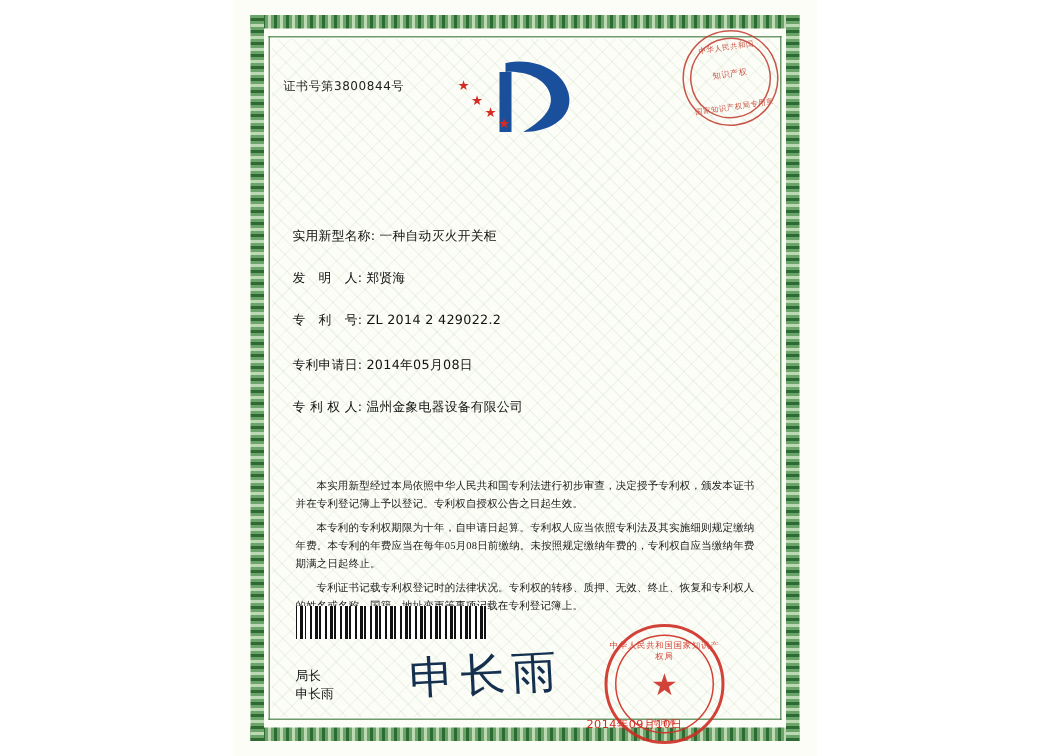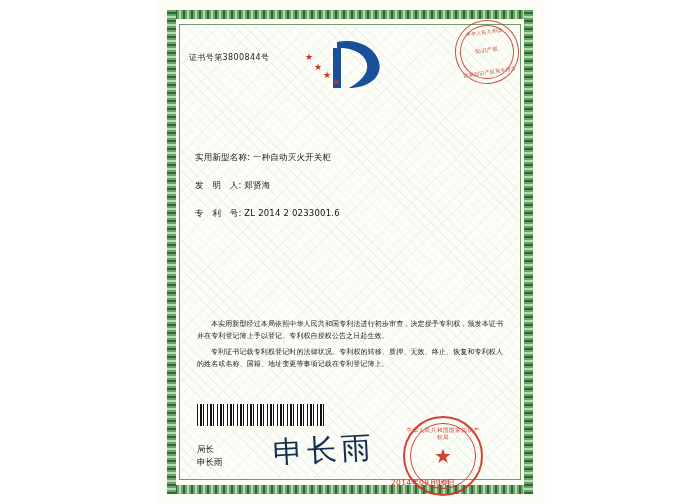--- a/index.html
+++ b/index.html
@@ -178,21 +178,21 @@
       repeating-linear-gradient(90deg,
         #111 0 1px, #fff 1px 3px,
         #111 3px 5px, #fff 5px 6px,
         #111 6px 7px, #fff 7px 10px);
   }
 
   
   #director-label {
     position: absolute;
     left: 42px; top: 444px;
-    font-family: Liberation Mono, monospace;
+    font-family: Liberation Sans, sans-serif;
     font-size: 8.5px;
     color: #111;
     line-height: 13px;
   }
   #director-name {
     position: absolute;
     left: 42px; top: 457px;
     font-family: "DejaVu Sans", sans-serif;
     font-size: 8.5px;
     color: #111;
@@ -295,28 +295,37 @@
     <span class="value">郑贤海</span>
   </div>
 
   <div class="field-row" id="row-name">
     <span class="label">实用新型名称:</span>
     <span class="value">一种自动灭火开关柜</span>
   </div>
 
   <div class="field-row" id="row-patentno">
     <span class="label">专　利　号:</span>
-    <span class="value">ZL 2014 2 0233001.6</span>
-  </div>
-
-
+    <span class="value">ZL 2014 2 429022.2</span>
+  </div>
+
+  <div class="field-row" id="row-appdate">
+    <span class="label">专利申请日:</span>
+    <span class="value">2014年05月08日</span>
+  </div>
+
+  <div class="field-row" id="row-holder">
+    <span class="label">专 利 权 人:</span>
+    <span class="value">温州金象电器设备有限公司</span>
+  </div>
 
 
   <div id="body-text">
     <p>本实用新型经过本局依照中华人民共和国专利法进行初步审查，决定授予专利权，颁发本证书并在专利登记簿上予以登记。专利权自授权公告之日起生效。</p>
+    <p>本专利的专利权期限为十年，自申请日起算。专利权人应当依照专利法及其实施细则规定缴纳年费。本专利的年费应当在每年05月08日前缴纳。未按照规定缴纳年费的，专利权自应当缴纳年费期满之日起终止。</p>
     <p>专利证书记载专利权登记时的法律状况。专利权的转移、质押、无效、终止、恢复和专利权人的姓名或名称、国籍、地址变更等事项记载在专利登记簿上。</p>
   </div>
 
   <div id="barcode"></div>
 
   <div id="director-label">局长</div>
   <div id="director-name">申长雨</div>
   <div id="signature">申长雨</div>
 
   <div id="bottom-seal">

